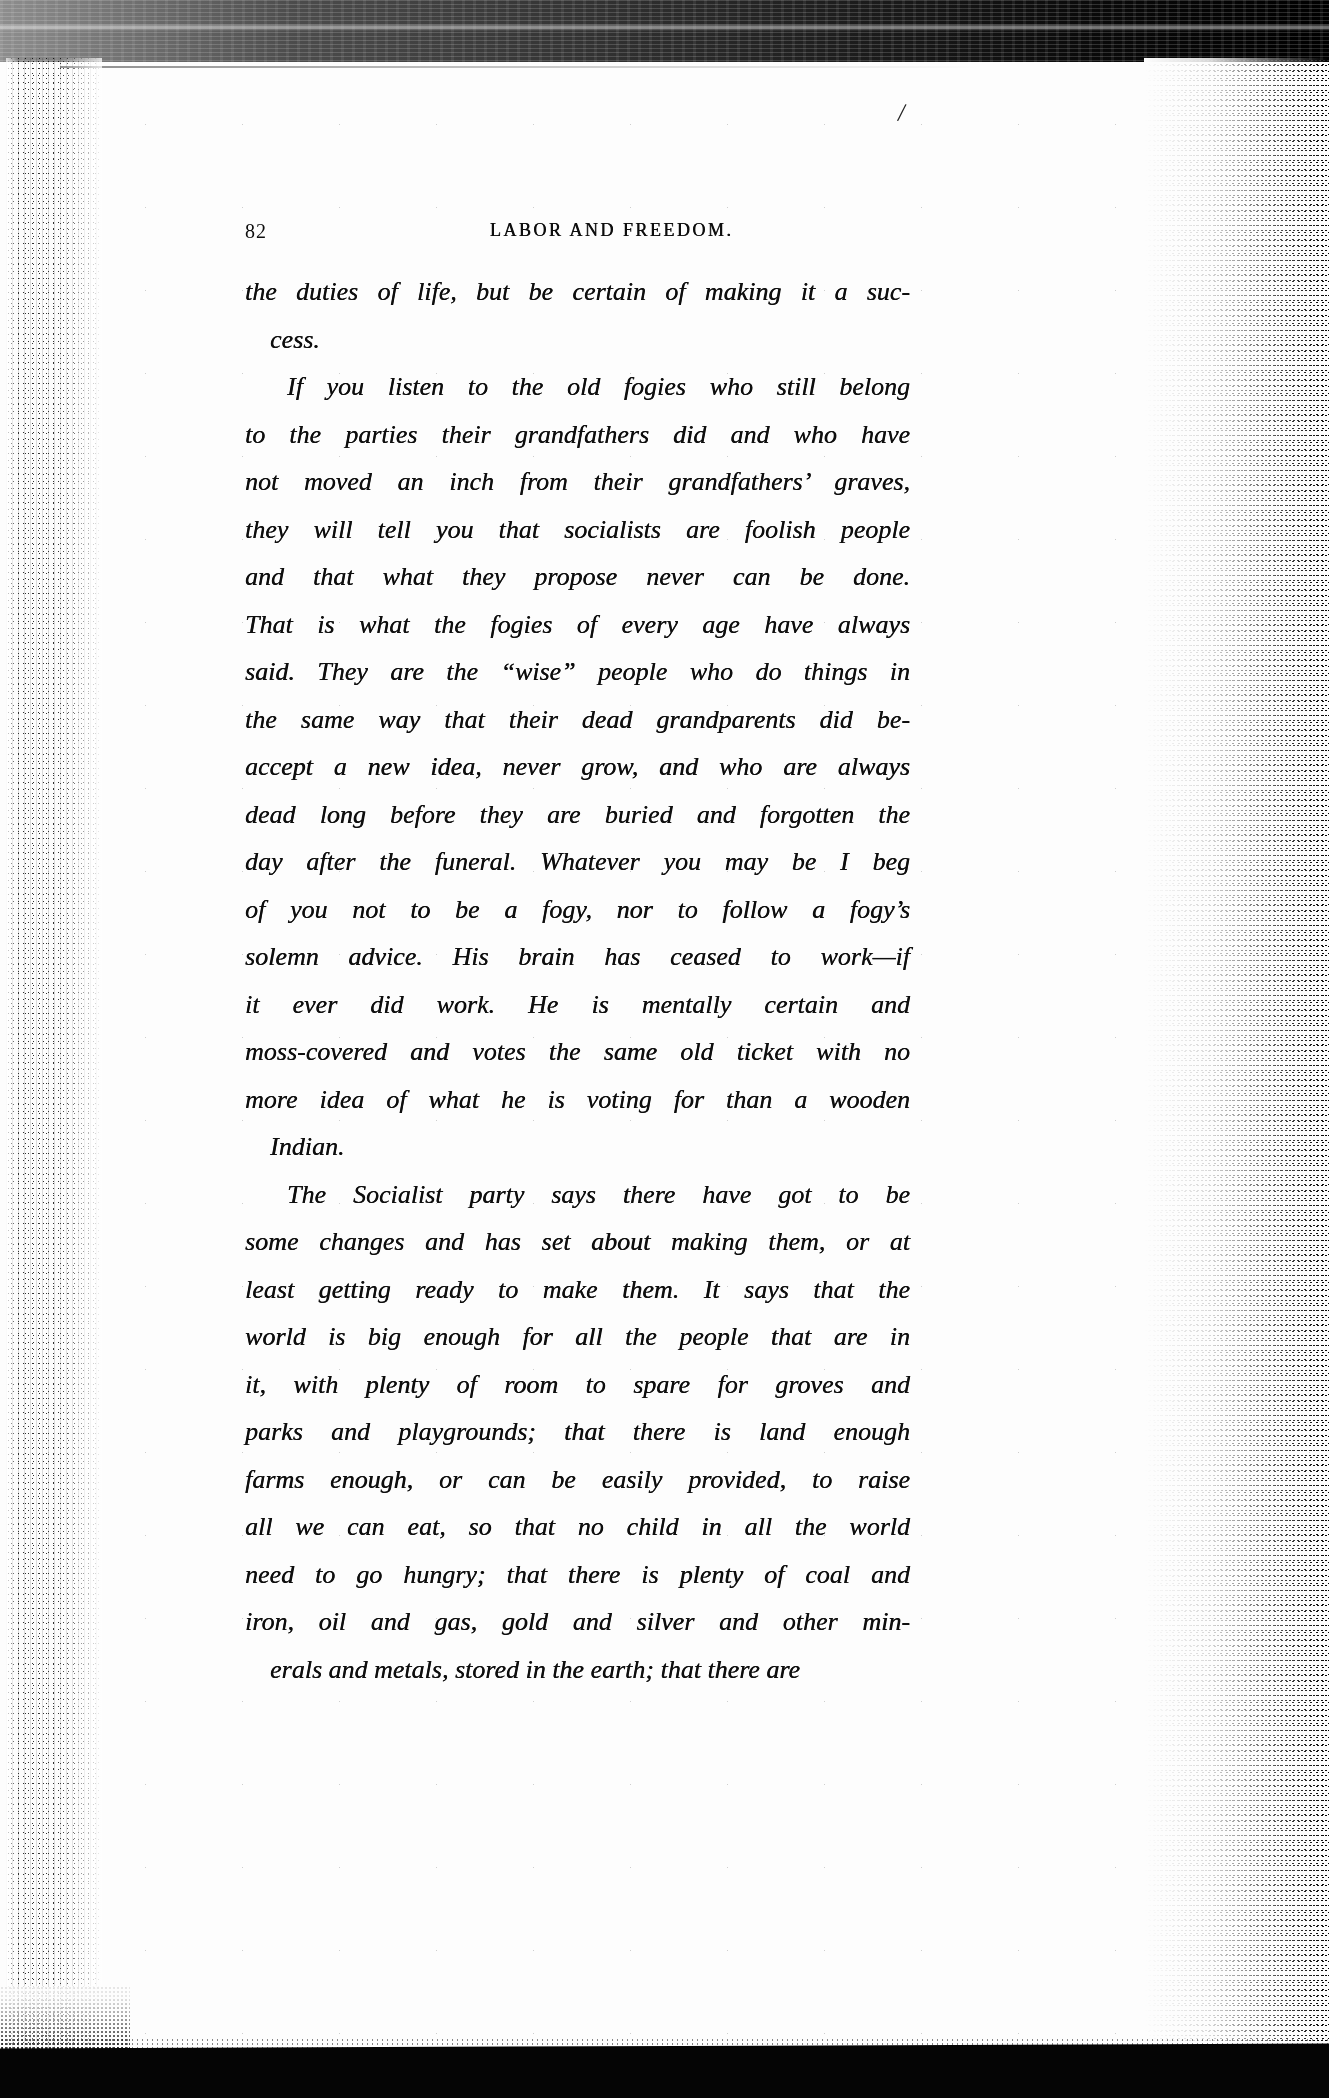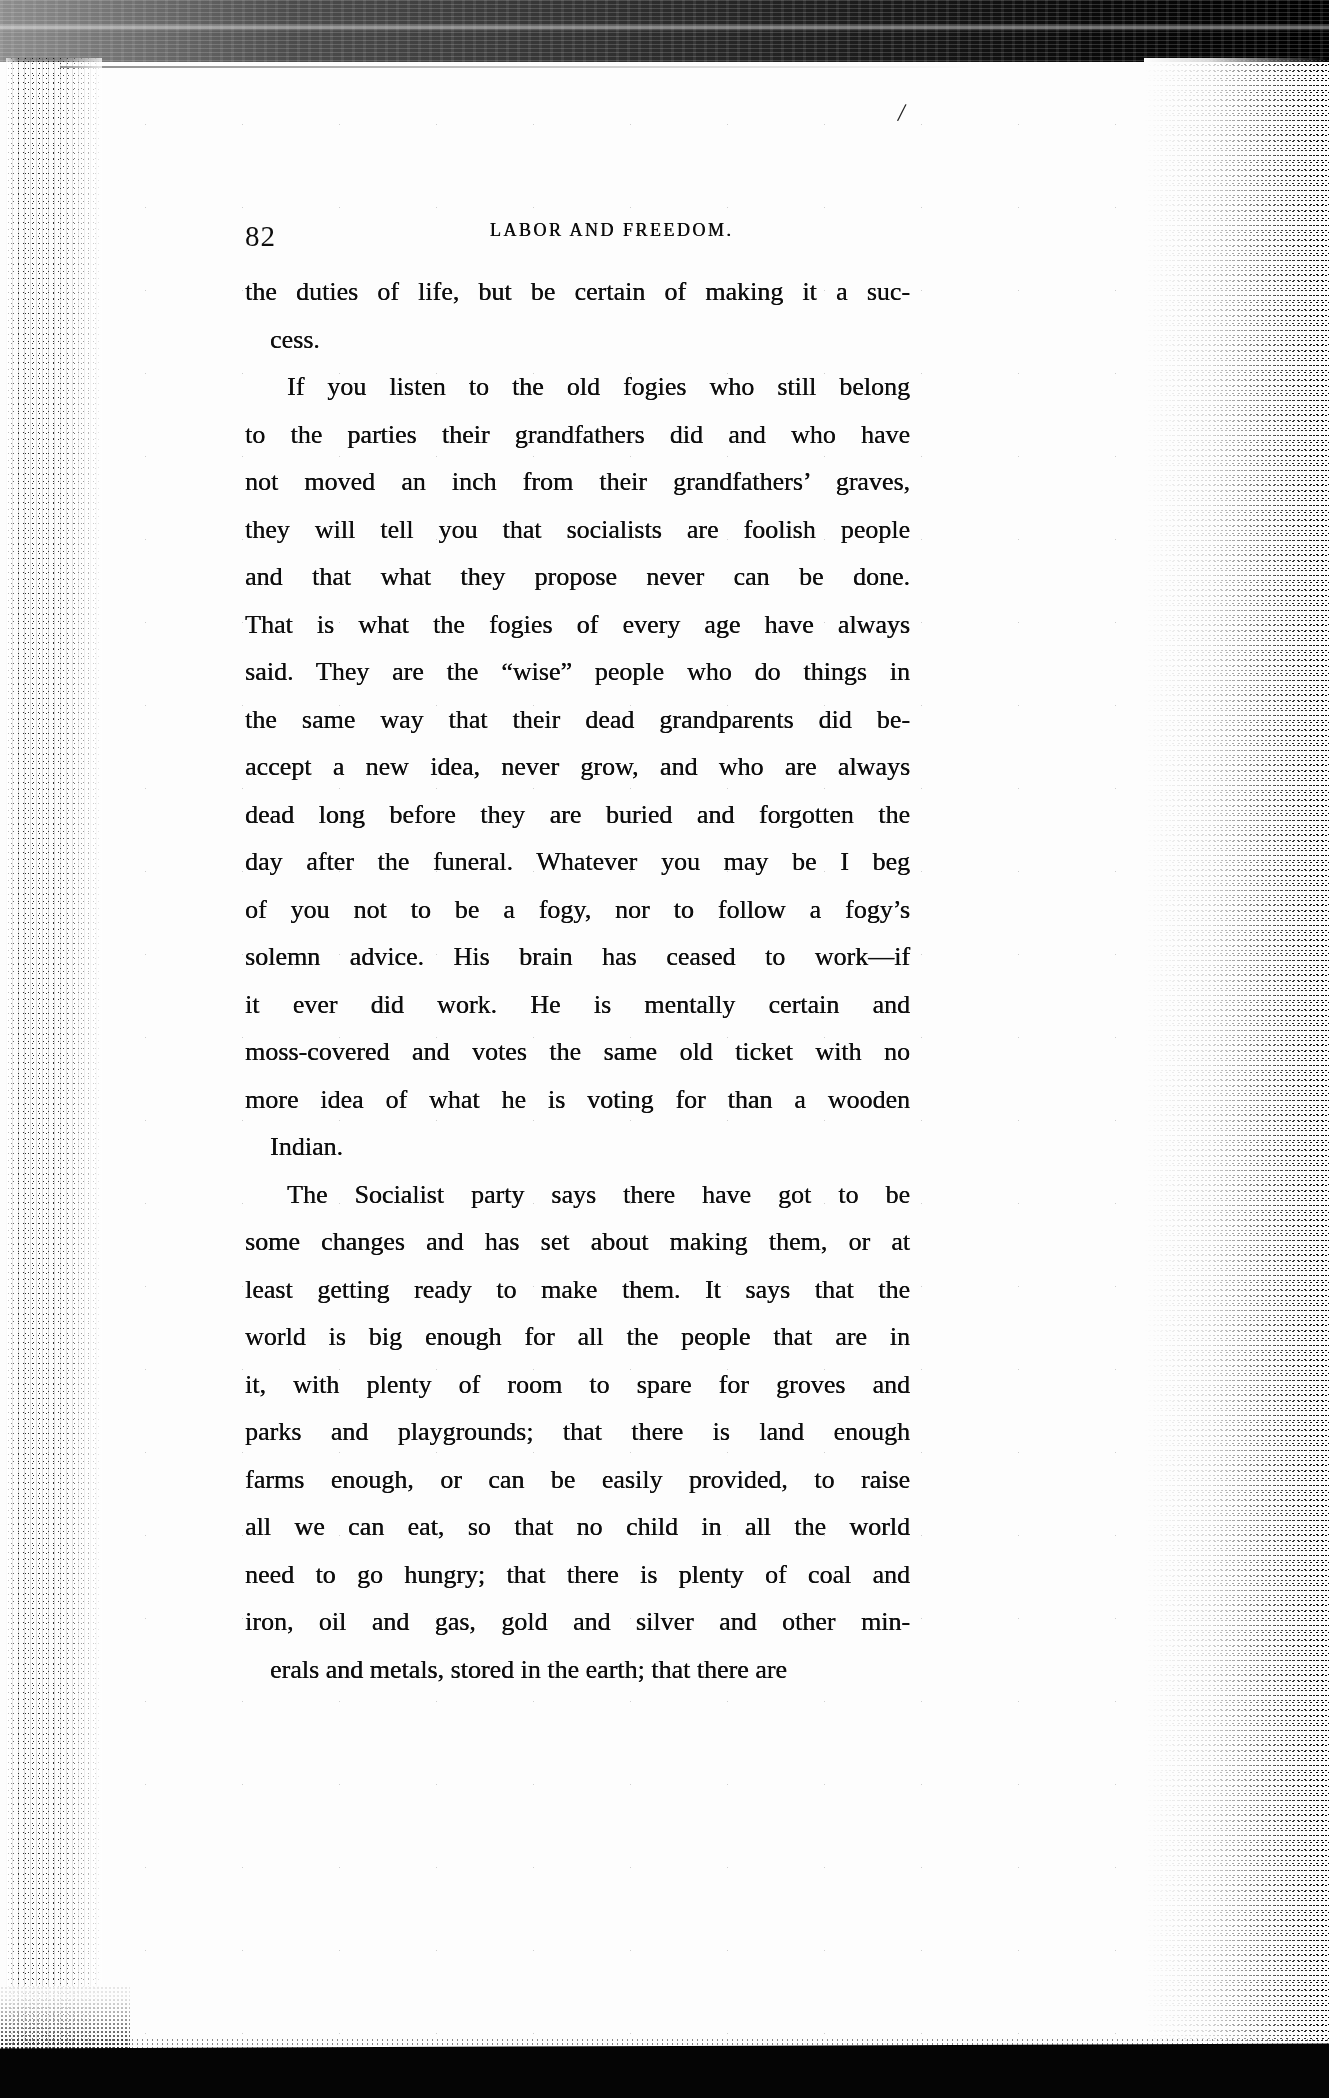--- a/index.html
+++ b/index.html
@@ -80,40 +80,41 @@
   .mark-slash{
     position:absolute;left:898px;top:98px;
     font-size:26px;color:#222;transform:rotate(8deg);
   }
   
   .header{
     position:absolute;left:245px;top:220px;width:665px;height:36px;
   }
   .pagenum{
     position:absolute;left:0;top:0;
-    font-size:29px;letter-spacing:1px;
+    font-size:20px;letter-spacing:1px;
   }
   .running{
     display:block;text-align:center;
     transform:translateX(34px);
     font-size:18px;letter-spacing:2.5px;
     text-shadow:.4px 0 0 currentColor;
   }
   .body-text{
     position:absolute;left:245px;top:268px;width:665px;
     font-size:26px;
     text-shadow:.3px 0 0 currentColor;
   }
   .line{
     height:47.5px;line-height:47.5px;
     text-align:justify;
     -moz-text-align-last:justify;
     text-align-last:justify;
     white-space:normal;
     overflow:visible;
+    font-style:italic;
   }
   .line.last{text-align-last:left;margin-left:25px;-moz-text-align-last:left;}
   .line.indent{text-indent:42px;}
 </style>
 </head>
 <body>
 
 <div class="scan">
 
   <div class="page-noise"></div>

